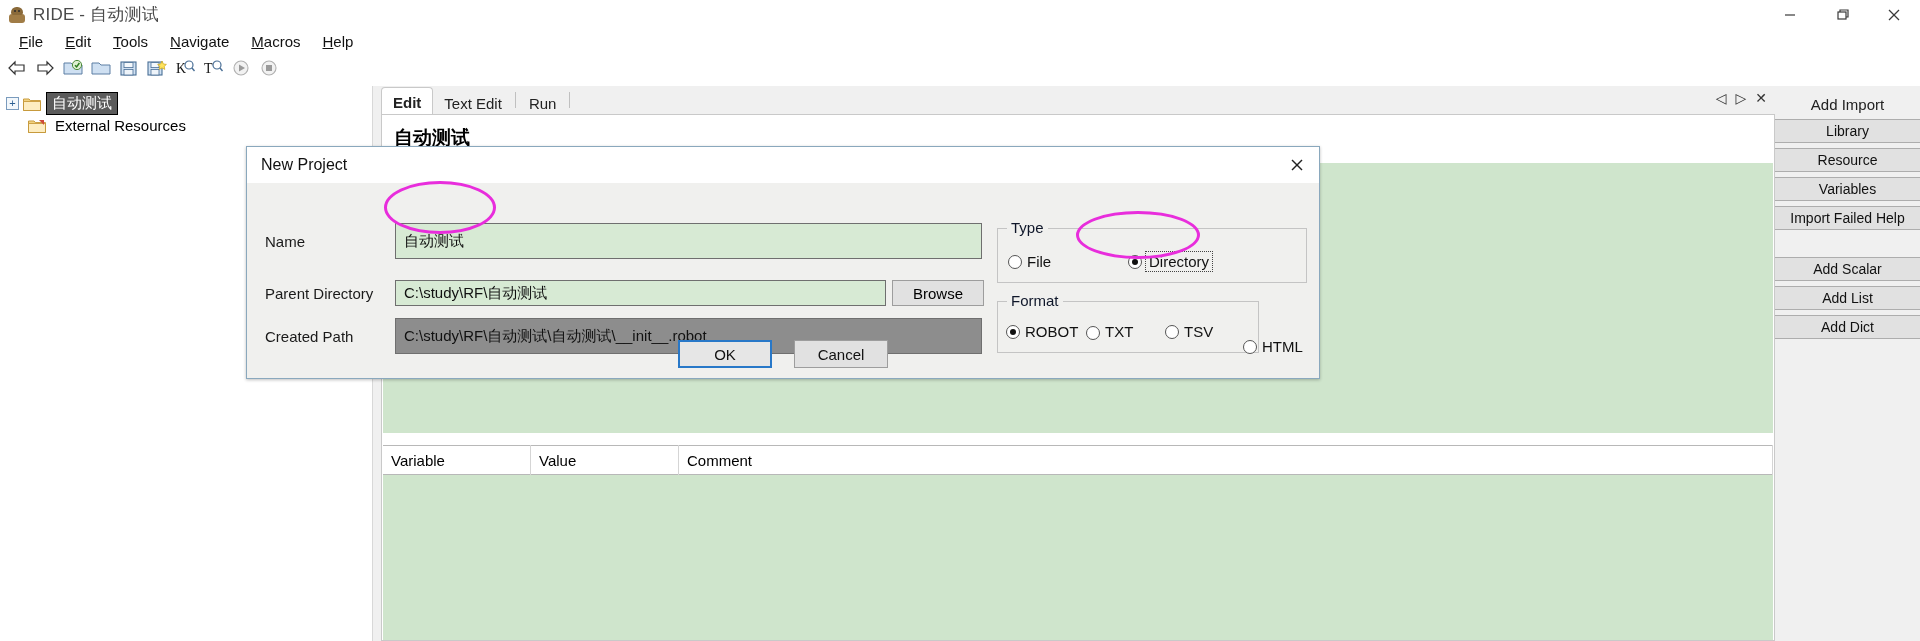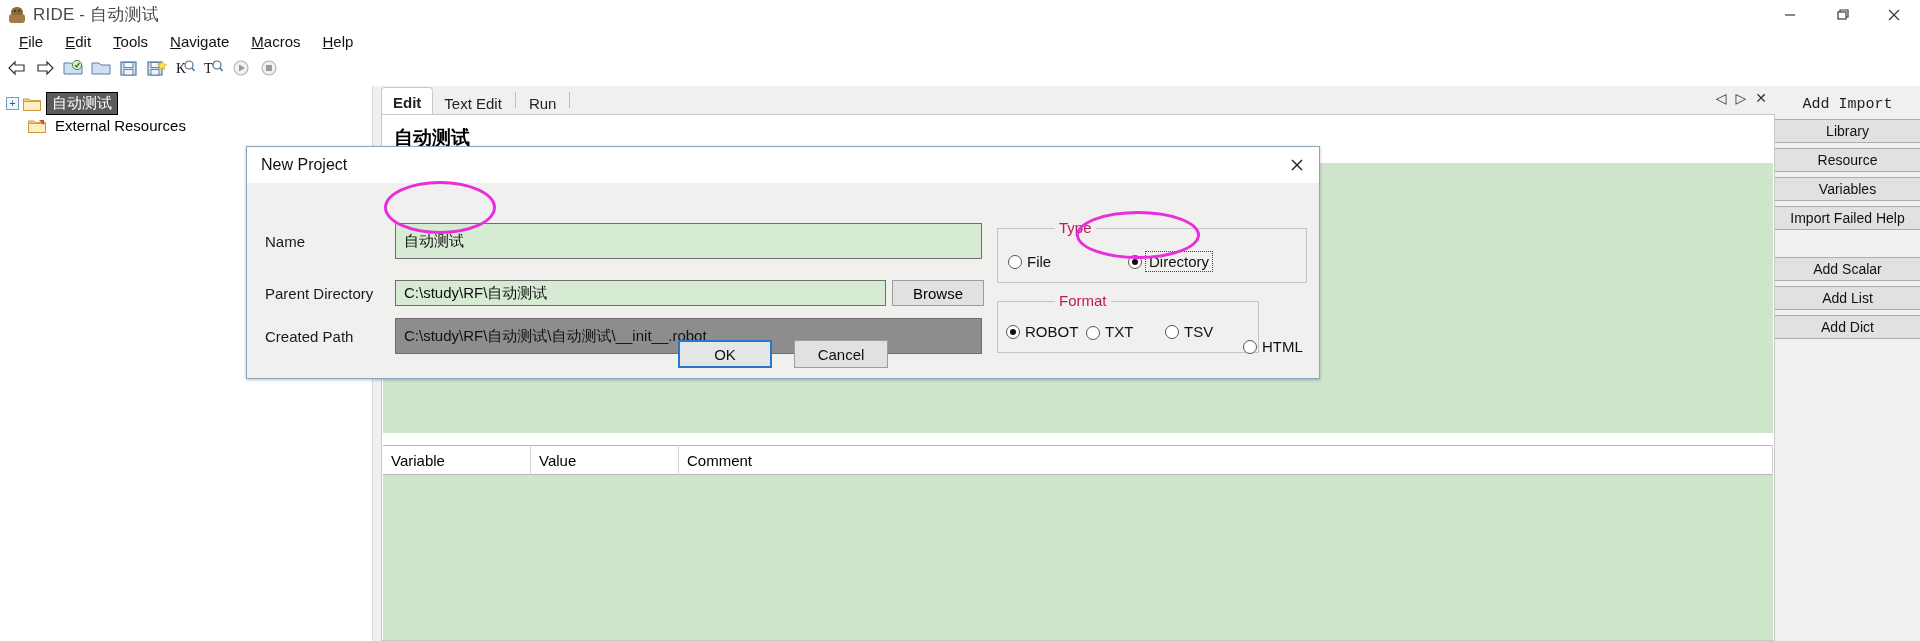--- a/index.html
+++ b/index.html
@@ -114,21 +114,21 @@
   #var-header .cell{padding-left:8px;border-right:1px solid #d5d5d5;height:30px;display:flex;align-items:center;}
   #var-grid{
     position:absolute;left:1px;top:360px;right:1px;bottom:0;background:#cfe5cc;
   }
 
   
   #btncol{
     width:145px;flex:none;background:#f0f0f0;padding-top:6px;
     display:flex;flex-direction:column;align-items:center;
   }
-  #btncol .grouplabel{ font-size:15px;color:#222;margin:4px 0 6px 0;font-family:Liberation Mono, monospace; }
+  #btncol .grouplabel{ font-size:15px;color:#222;margin:4px 0 6px 0; }
   #btncol .btn{
     width:163px;height:24px;margin-bottom:5px;background:#e1e1e1;border:1px solid #adadad;
     font-size:14px;display:flex;align-items:center;justify-content:center;color:#111;
   }
   #btncol .spacer{height:22px;}
 
   
   #dialog{
     position:absolute;left:246px;top:146px;width:1074px;height:233px;
     background:#f0f0ee;border:1px solid #8aa8bd;box-shadow:0 1px 3px rgba(0,0,0,.25);
@@ -155,21 +155,21 @@
 
   #browse-btn{
     width:92px;height:26px;background:#e1e1e1;border:1px solid #9d9d9d;font-size:15px;
     display:flex;align-items:center;justify-content:center;
   }
 
   .gbox{
     position:absolute;border:1px solid #c4c4c4;background:transparent;
   }
   .gbox .gtitle{
-    position:absolute;top:-10px;left:9px;background:#f0f0ee;padding:0 4px;font-size:15px;color:#be185d;margin-left:48px;
+    position:absolute;top:-10px;left:9px;background:#f0f0ee;padding:0 4px;font-size:15px;color:#0f172a;
   }
   .radio{ display:flex;align-items:center;font-size:15px;color:#111; }
   .radio .dot{
     width:14px;height:14px;border:1px solid #555;border-radius:50%;background:#fff;
     margin-right:5px;flex:none;position:relative;
   }
   .radio.sel .dot:after{
     content:"";position:absolute;left:3px;top:3px;width:6px;height:6px;border-radius:50%;background:#111;
   }
   .focusring{ outline:1px dotted #444; outline-offset:1px; padding:0 2px; }

